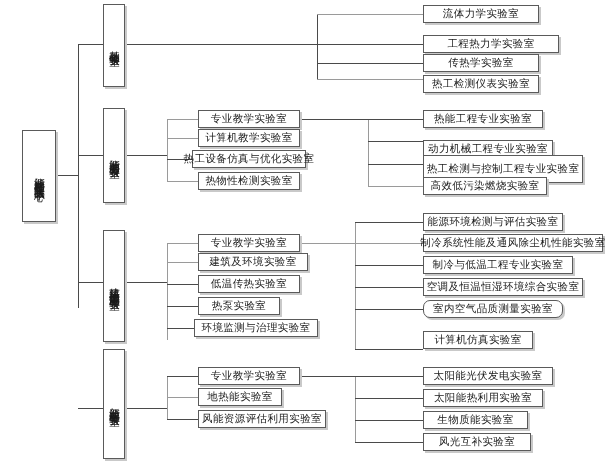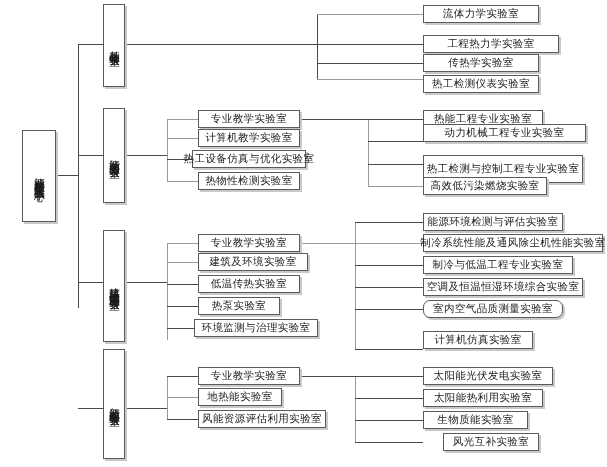--- a/index.html
+++ b/index.html
@@ -131,21 +131,21 @@
 
   <div class="line h" style="left:300px; top:119px; width:68px;"></div>
   <div class="line v soft" style="left:368px; top:119px; height:67px;"></div>
 
   <div class="line h" style="left:368px; top:119px; width:55px;"></div>
   <div class="node lvl4" style="left:423px; top:110px; width:120px; height:18px;">
     <span>热能工程专业实验室</span>
   </div>
 
   <div class="line h" style="left:368px; top:141px; width:55px;"></div>
-  <div class="node lvl4" style="left:423px; top:124px; width:163px; height:18px;">
+  <div class="node lvl4" style="left:423px; top:140px; width:130px; height:18px;">
     <span>动力机械工程专业实验室</span>
   </div>
 
   <div class="line h" style="left:368px; top:164px; width:55px;"></div>
   <div class="node lvl4" style="left:423px; top:155px; width:160px; height:28px;">
     <span>热工检测与控制工程专业实验室</span>
   </div>
 
   <div class="line h soft" style="left:368px; top:186px; width:55px;"></div>
   <div class="node lvl4" style="left:423px; top:177px; width:124px; height:18px;">
@@ -251,17 +251,17 @@
   <div class="node lvl4" style="left:423px; top:389px; width:120px; height:18px;">
     <span>太阳能热利用实验室</span>
   </div>
 
   <div class="line h" style="left:355px; top:420px; width:68px;"></div>
   <div class="node lvl4" style="left:423px; top:411px; width:105px; height:18px;">
     <span>生物质能实验室</span>
   </div>
 
   <div class="line h" style="left:355px; top:442px; width:68px;"></div>
-  <div class="node lvl4" style="left:443px; top:433px; width:96px; height:18px;text-align:center;">
+  <div class="node lvl4" style="left:423px; top:433px; width:108px; height:18px;text-align:center;">
     <span>风光互补实验室</span>
   </div>
 
 </div>
 
 </body></html>

